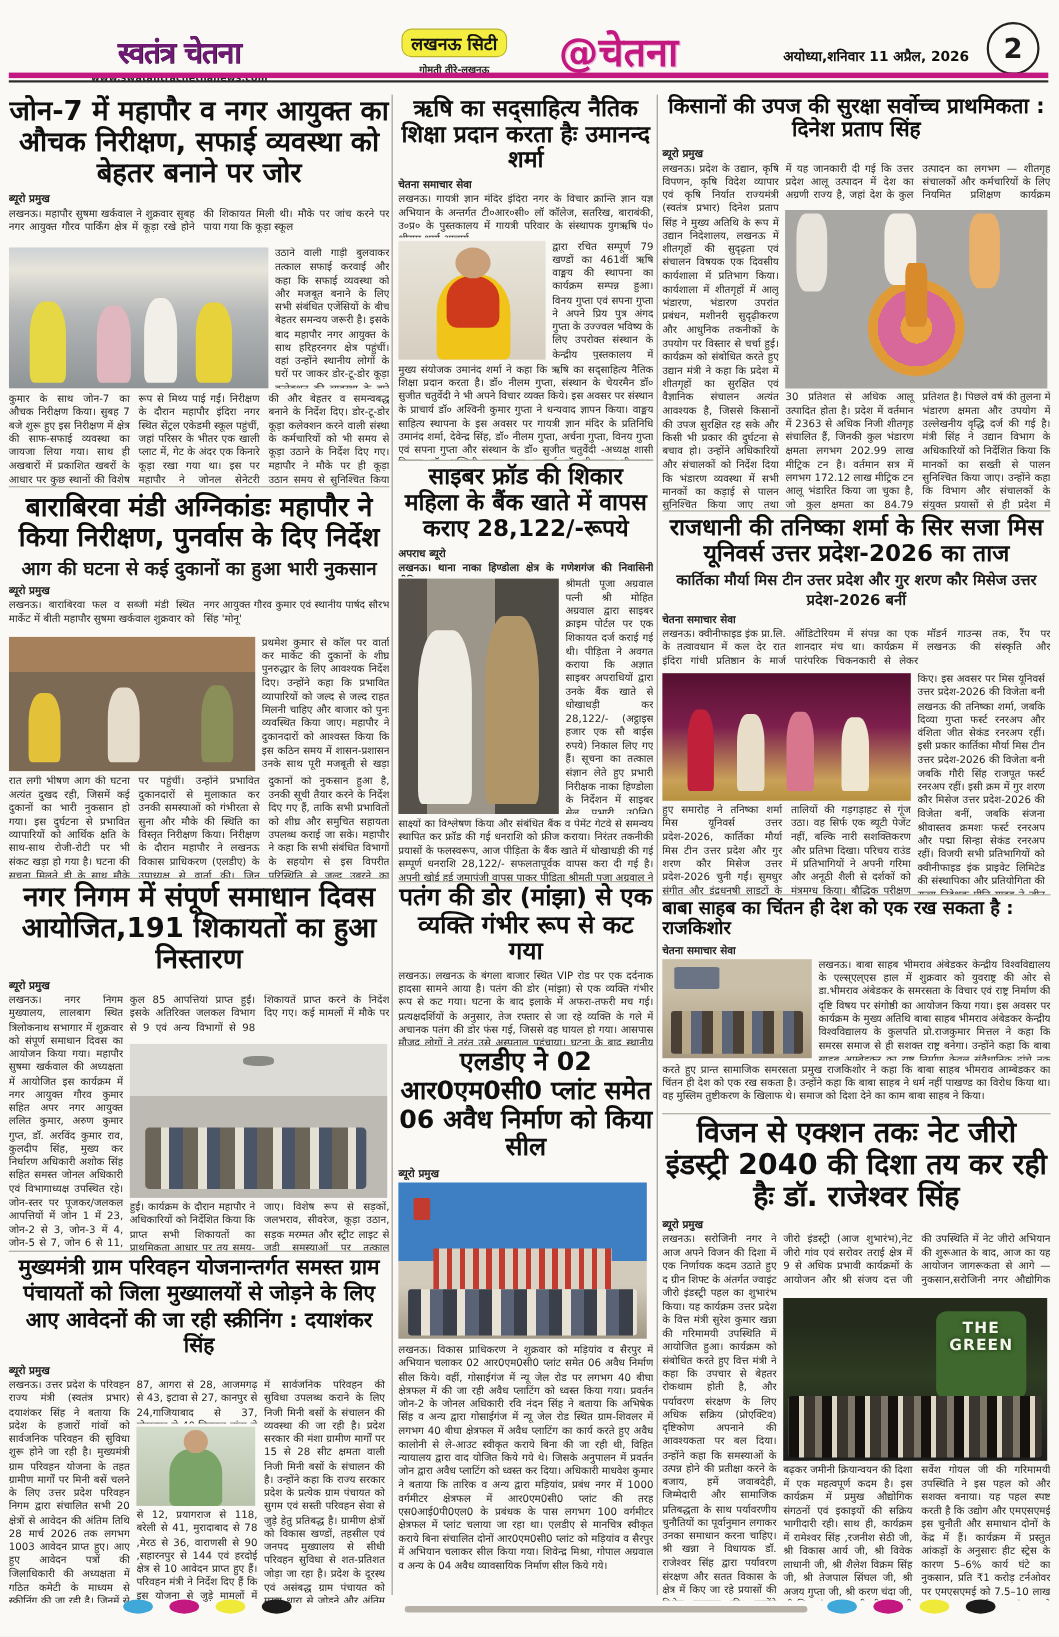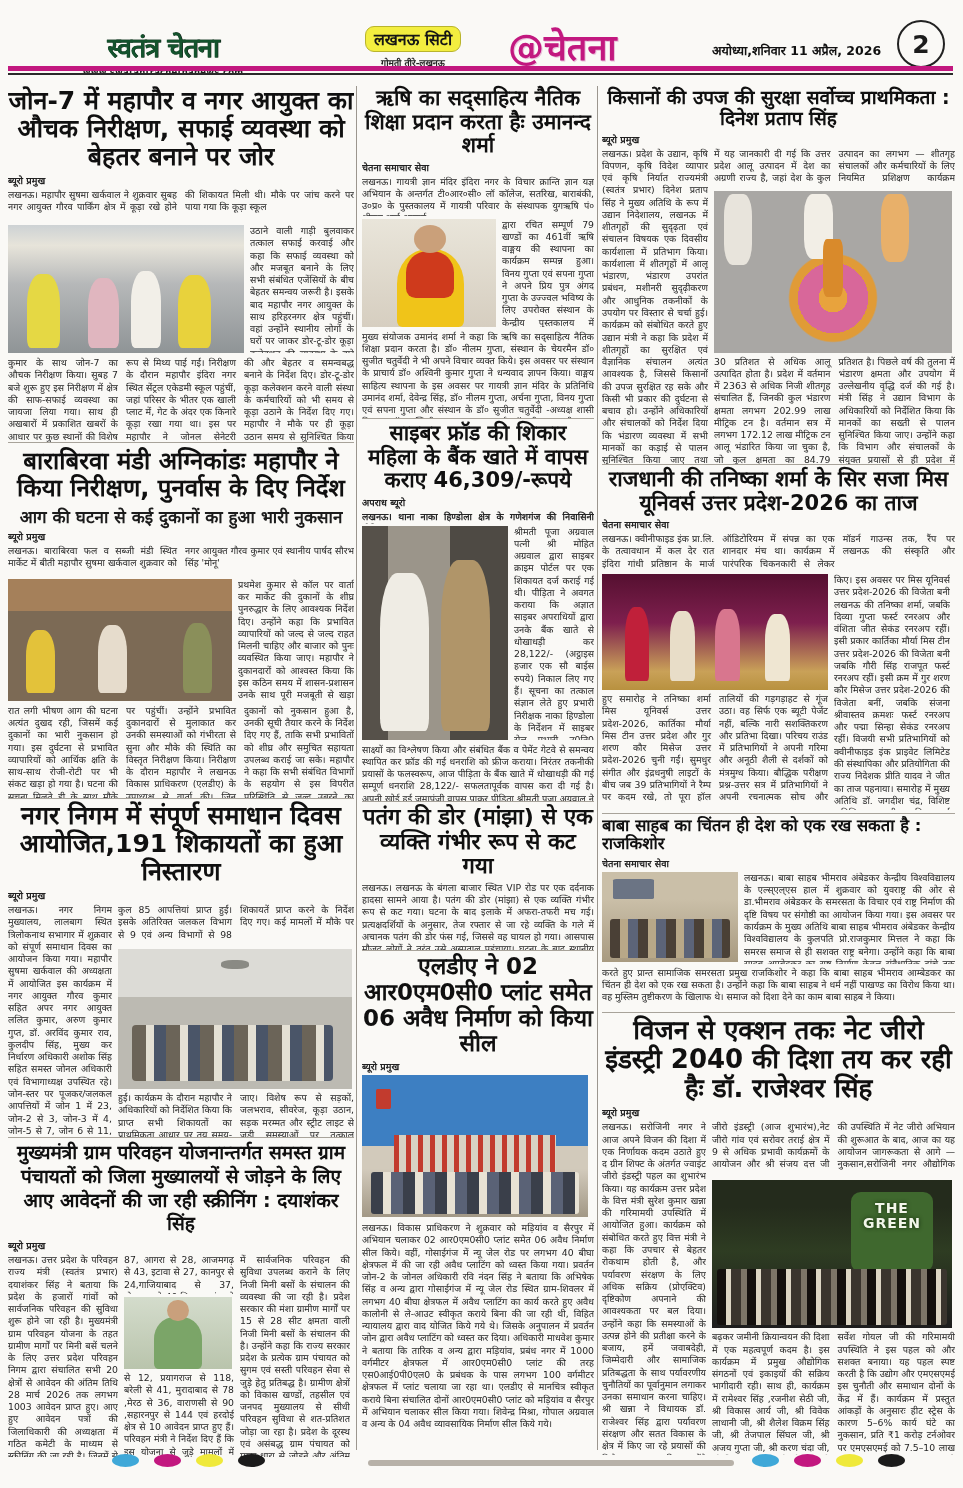--- a/index.html
+++ b/index.html
@@ -1,20 +1,20 @@
 <!DOCTYPE html>
 <html><head>
 <meta charset="utf-8">
 <style>
   html,body{margin:0;padding:0;background:#e9e7e2;}
   .page{position:relative;width:963px;height:1488px;background:#faf9f6;overflow:hidden;
         font-family:"DejaVu Sans","Liberation Sans",sans-serif;color:#1c1c1c;}
   
   .masthead{position:absolute;left:68px;top:28px;width:190px;text-align:center;}
-  .mast-title{font-size:27px;font-weight:700;color:#14532d;letter-spacing:-1px;text-shadow:.4px 0 #111;}
+  .mast-title{font-size:27px;font-weight:700;color:#701a75;letter-spacing:-1px;text-shadow:.4px 0 #111;}
   .mast-url{font-size:8.5px;font-weight:700;color:#222;margin-top:2px;letter-spacing:.2px;}
   .edition{position:absolute;left:338px;top:26px;width:150px;text-align:center;}
   .edition-name{display:inline-block;background:#f3ee3f;border:1px solid #b9b42c;border-radius:9px;
         padding:1px 8px;font-size:16px;font-weight:700;color:#151515;}
   .edition-tag{font-size:9px;font-weight:700;margin-top:4px;color:#222;}
   .brand{position:absolute;left:508px;top:22px;font-size:36px;font-weight:700;color:#c2187f;
         text-shadow:1px 1px 0 #e9c0da;}
   .dateline{position:absolute;left:712px;top:42px;width:170px;font-size:12.5px;font-weight:700;color:#111;}
   .pagenum{position:absolute;left:897px;top:20px;width:44px;height:44px;border:2.5px solid #222;
         border-radius:50%;font-size:25px;font-weight:700;display:flex;align-items:center;justify-content:center;}
@@ -228,21 +228,21 @@
             <i></i>
             <i></i>
             <i></i>
           </div>
         <div class="txt side">द्वारा रचित सम्पूर्ण 79 खण्डों का 461वीं ऋषि वाङ्मय की स्थापना का कार्यक्रम सम्पन्न हुआ। विनय गुप्ता एवं सपना गुप्ता ने अपने प्रिय पुत्र अंगद गुप्ता के उज्ज्वल भविष्य के लिए उपरोक्त संस्थान के केन्द्रीय पुस्तकालय में युगऋषि वाङ्मय साहित्य भेंट किया तथा संकाय सदस्यों एवं छात्र-छात्राओं को अखण्ड ज्योति (हिन्दी) पत्रिका भी भेंट किया। इस अवसर पर वाङ्मय स्थापना अभियान के</div>
       </div>
       <div class="txt rest">मुख्य संयोजक उमानंद शर्मा ने कहा कि ऋषि का सद्साहित्य नैतिक शिक्षा प्रदान करता है। डॉ० नीलम गुप्ता, संस्थान के चेयरमैन डॉ० सुजीत चतुर्वेदी ने भी अपने विचार व्यक्त किये। इस अवसर पर संस्थान के प्राचार्य डॉ० अश्विनी कुमार गुप्ता ने धन्यवाद ज्ञापन किया। वाङ्मय साहित्य स्थापना के इस अवसर पर गायत्री ज्ञान मंदिर के प्रतिनिधि उमानंद शर्मा, देवेन्द्र सिंह, डॉ० नीलम गुप्ता, अर्चना गुप्ता, विनय गुप्ता एवं सपना गुप्ता और संस्थान के डॉ० सुजीत चतुर्वेदी -अध्यक्ष शासी निकाय, डॉ० अश्विनी कुमार गुप्ता -प्राचार्य, डॉ० दीपमाला श्रीवास्तव -समन्वयक सांस्कृतिक कार्यक्रम, डॉ० नवीन कुमार सिंह, शैक्षणिक समन्वयक सहित अन्य संकाय सदस्य तथा छात्र-छात्रायें मौजूद रहे।</div>
     </section>
 
     <section class="art" id="cyber">
-      <h1 class="hl">साइबर फ्रॉड की शिकार महिला के बैंक खाते में वापस कराए  46,309/-रूपये</h1>
+      <h1 class="hl">साइबर फ्रॉड की शिकार महिला के बैंक खाते में वापस कराए  28,122/-रूपये</h1>
       <div class="byline">अपराध ब्यूरो</div>
       <div class="txt intro">लखनऊ।  थाना नाका हिण्डोला क्षेत्र के गणेशगंज की निवासिनी पीड़िता</div>
       <div class="row" style="margin-top:2px;">
         <div class="photo ph-cyber">
             <i></i>
             <i></i>
           </div>
         <div class="txt side">श्रीमती पूजा अग्रवाल पत्नी श्री मोहित अग्रवाल द्वारा साइबर क्राइम पोर्टल पर एक शिकायत दर्ज कराई गई थी। पीड़िता ने अवगत कराया कि अज्ञात साइबर अपराधियों द्वारा उनके बैंक खाते से धोखाधड़ी कर 28,122/- (अट्ठाइस हजार एक सौ बाईस रुपये) निकाल लिए गए हैं। सूचना का तत्काल संज्ञान लेते हुए प्रभारी निरीक्षक नाका हिण्डोला के निर्देशन में साइबर सेल प्रभारी उ0नि0 रुतेन्द्र सैनी एवं उनकी टीम द्वारा त्वरित कार्यवाही शुरू की गई। पुलिस टीम ने तकनीकी</div>
       </div>
       <div class="txt rest">साक्ष्यों का विश्लेषण किया और संबंधित बैंक व पेमेंट गेटवे से समन्वय स्थापित कर फ्रॉड की गई धनराशि को फ्रीज कराया। निरंतर तकनीकी प्रयासों के फलस्वरूप, आज पीड़िता के बैंक खाते में धोखाधड़ी की गई सम्पूर्ण धनराशि 28,122/- सफलतापूर्वक वापस करा दी गई है। अपनी खोई हुई जमापूंजी वापस पाकर पीड़िता श्रीमती पूजा अग्रवाल ने लखनऊ पुलिस का आभार व्यक्त किया। पुलिस की इस प्रभावी और त्वरित कार्यवाही से न केवल पीड़िता को मानसिक व आर्थिक राहत मिली है, बल्कि आमजन में पुलिस की कार्यप्रणाली के प्रति विश्वास और अधिक सुदृढ़ हुआ है।</div>
@@ -280,20 +280,21 @@
               <i></i>
               <i></i>
             </div>
           <div class="txt cols2 kbot">30 प्रतिशत से अधिक आलू उत्पादित होता है। प्रदेश में वर्तमान में 2363 से अधिक निजी शीतगृह संचालित हैं, जिनकी कुल भंडारण क्षमता लगभग 202.99 लाख मीट्रिक टन है। वर्तमान सत्र में लगभग 172.12 लाख मीट्रिक टन आलू भंडारित किया जा चुका है, जो कुल क्षमता का 84.79 प्रतिशत है। पिछले वर्ष की तुलना में भंडारण क्षमता और उपयोग में उल्लेखनीय वृद्धि दर्ज की गई है। मंत्री सिंह ने उद्यान विभाग के अधिकारियों को निर्देशित किया कि मानकों का सख्ती से पालन सुनिश्चित किया जाए। उन्होंने कहा कि विभाग और संचालकों के संयुक्त प्रयासों से ही प्रदेश में सुरक्षित और प्रभावी भंडारण व्यवस्था स्थापित की जा सकती है, जिससे किसानों की आय में वृद्धि होगी। कार्यशाला में अपर मुख्य सचिव बी. एल. मीणा, निदेशक उद्यान वी. पी. राम, संयुक्त निदेशक सहित विभिन्न तकनीकी विशेषज्ञों, कोल्ड स्टोरेज एसोसिएशन के प्रतिनिधियों, वैज्ञानिकों एवं विभागीय अधिकारियों ने भाग लिया।</div>
         </div>
       </div>
     </section>
 
     <section class="art" id="raj">
       <h1 class="hl">राजधानी की तनिष्का शर्मा के सिर सजा मिस यूनिवर्स उत्तर प्रदेश-2026 का ताज</h1>
+      <div class="subhead">कार्तिका मौर्या मिस टीन उत्तर प्रदेश और गुर शरण कौर मिसेज उत्तर प्रदेश-2026 बनीं</div>
       <div class="byline">चेतना समाचार सेवा</div>
       <div class="txt cols3 intro">लखनऊ। क्वीनीफाइड इंक प्रा.लि. के तत्वावधान में कल देर रात इंदिरा गांधी प्रतिष्ठान के मार्ज ऑडिटोरियम में संपन्न का एक शानदार मंच था। कार्यक्रम में पारंपरिक चिकनकारी से लेकर मॉडर्न गाउन्स तक, रैंप पर लखनऊ की संस्कृति और आधुनिक फैशन का अनोखा फ्यूजन</div>
       <div class="row">
         <div style="flex:none;width:226px;">
           <div class="photo ph-raj">
               <i></i>
               <i></i>
               <i></i>
               <i></i>
             </div>

